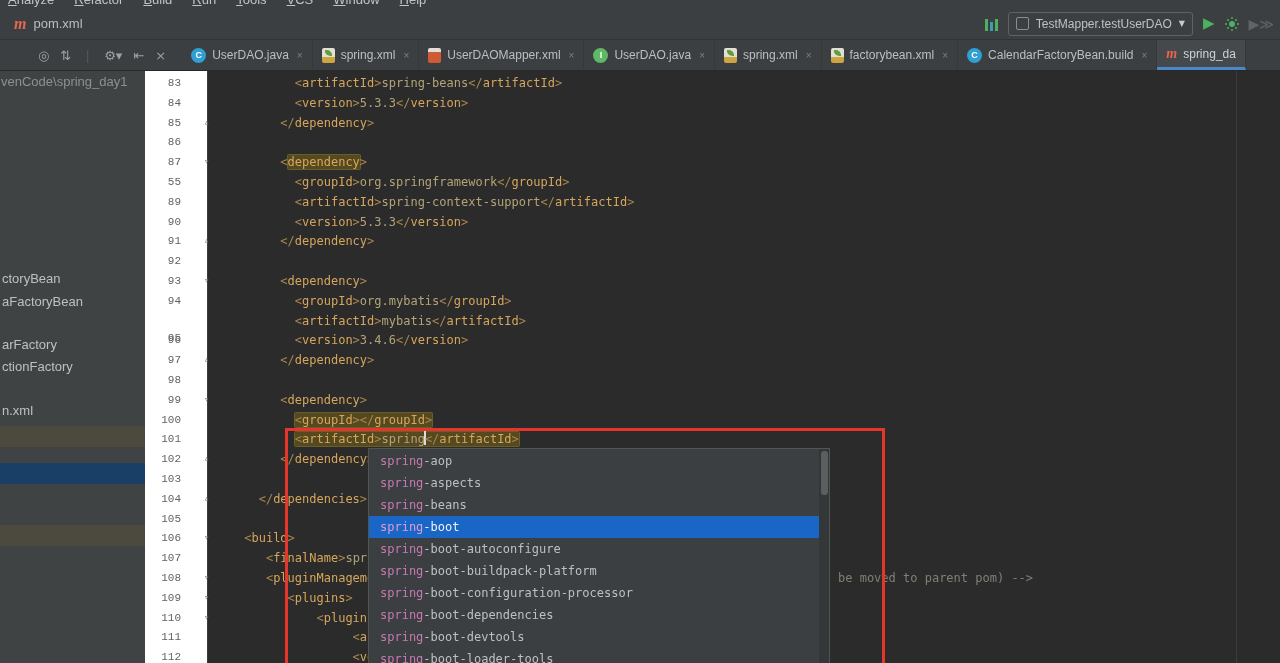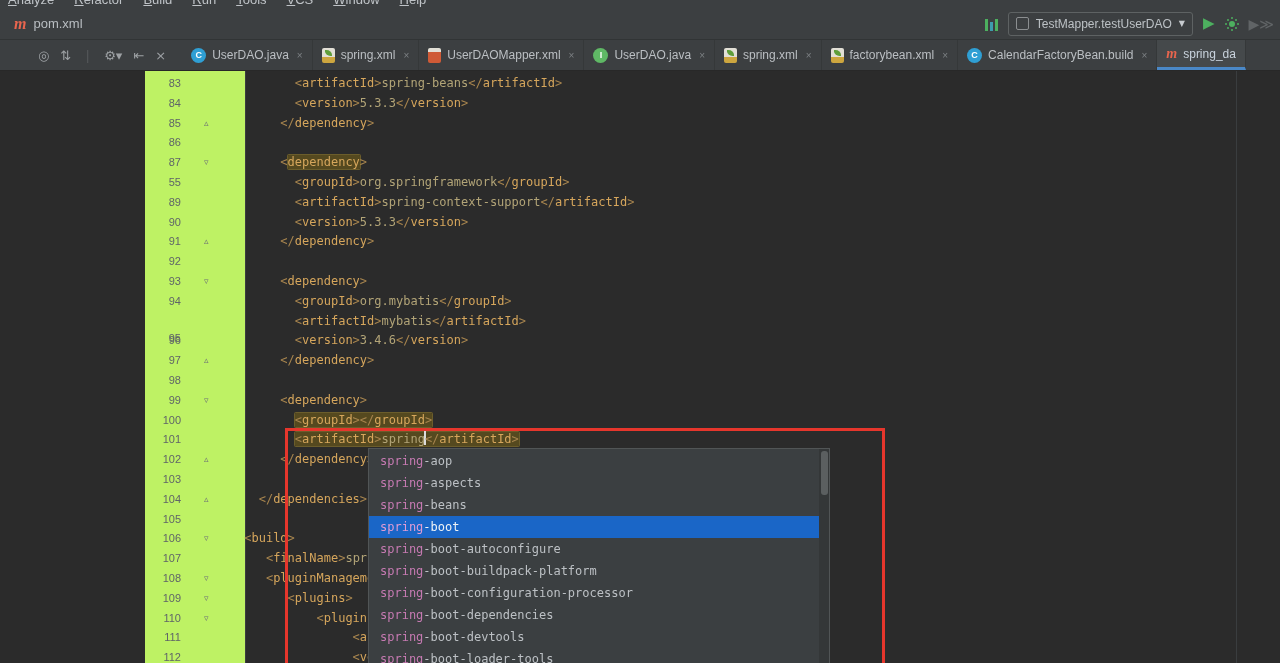--- a/index.html
+++ b/index.html
@@ -62,23 +62,23 @@
 
   
   .main{position:absolute;left:0;top:71px;width:1280px;height:592px;}
   .sidebar{position:absolute;left:0;top:0;width:145px;height:100%;background:#404344;overflow:hidden;}
   .sb-path{position:absolute;left:1px;top:3px;font-size:13px;color:#8d9093;white-space:nowrap;}
   .sb-item{position:absolute;left:2px;font-size:13px;color:#bdc0c3;white-space:nowrap;}
   .sb-hl{position:absolute;left:0;width:145px;}
   .sb-hl.tan{background:#4c4a3e;}
   .sb-hl.blue{background:#1a3f66;}
 
-  .gutter{position:absolute;left:145px;top:0;width:101px;height:100%;background:#bef264;
+  .gutter{position:absolute;left:145px;top:0;width:63px;height:100%;background:#ffffff;
           border-right:1px solid #3a3d3f;box-sizing:border-box;
-          font-family:Liberation Sans, sans-serif;font-size:11px;color:#5f6468;}
+          font-family:Liberation Mono, monospace;font-size:11px;color:#5f6468;}
   .g-row{position:absolute;left:0;width:100%;height:19.8px;}
   .g-num{position:absolute;left:8px;top:0;width:28px;text-align:right;line-height:19.8px;}
   .g-fold{position:absolute;left:59px;top:0;line-height:19.8px;color:#6e7275;font-size:9px;}
 
   .editor{position:absolute;left:230px;top:0;right:0;height:100%;
           font-family:"DejaVu Sans Mono",monospace;font-size:12px;line-height:19.8px;}
   .margin-guide{position:absolute;left:1006px;top:0;bottom:0;width:1px;background:#3a3d3f;}
   .code-line{position:absolute;left:7px;right:0;height:19.8px;white-space:pre;}
   .tk-b{color:#a8854e;}
   .tk-t{color:#d6a65c;}
@@ -190,20 +190,35 @@
           <span class="tab-close">×</span>
         </div>
         <div class="tab active">
           <span class="ic maven">m</span>
           <span class="tab-label">spring_da</span>
         </div>
       </div>
   </div>
 
   <div class="main">
+    <div class="sidebar">
+      <div>
+          <div class="sb-hl tan" style="top: 355px; height: 21px;"></div>
+          <div class="sb-hl blue" style="top: 392px; height: 21px;"></div>
+          <div class="sb-hl tan" style="top: 454px; height: 21px;"></div>
+        </div>
+      <div class="sb-path">venCode\spring_day1</div>
+      <div>
+          <div class="sb-item" style="top: 200px;">ctoryBean</div>
+          <div class="sb-item" style="top: 223px;">aFactoryBean</div>
+          <div class="sb-item" style="top: 266px;">arFactory</div>
+          <div class="sb-item" style="top: 288px;">ctionFactory</div>
+          <div class="sb-item" style="top: 332px;">n.xml</div>
+        </div>
+    </div>
 
     <div class="gutter">
         <div class="g-row" style="top: 3px;">
           <span class="g-num">83</span>
         </div>
         <div class="g-row" style="top: 22.8px;">
           <span class="g-num">84</span>
         </div>
         <div class="g-row" style="top: 42.6px;">
           <span class="g-num">85</span>
@@ -324,21 +339,21 @@
           <div class="code-line" style="top: 300px;"></div>
           <div class="code-line" style="top: 319.8px;"><span>      </span><span class="tk-b">&lt;</span><span class="tk-t">dependency</span><span class="tk-b">&gt;</span></div>
           <div class="code-line" style="top: 339.6px;"><span>        </span><span class="hlbox"><span class="tk-b">&lt;</span><span class="tk-t">groupId</span><span class="tk-b">&gt;</span><span class="tk-b">&lt;/</span><span class="tk-t">groupId</span><span class="tk-b">&gt;</span></span></div>
           <div class="code-line" style="top: 359.4px;"><span>        </span><span class="hlbox"><span class="tk-b">&lt;</span><span class="tk-t">artifactId</span><span class="tk-b">&gt;</span><span class="tk-c">spring</span><span class="caret"></span><span class="tk-b">&lt;/</span><span class="tk-t">artifactId</span><span class="tk-b">&gt;</span></span></div>
           <div class="code-line" style="top: 379.2px;"><span>      </span><span class="tk-b">&lt;/</span><span class="tk-t">dependency</span><span class="tk-b">&gt;</span></div>
           <div class="code-line" style="top: 399px;"></div>
           <div class="code-line" style="top: 418.8px;"><span>   </span><span class="tk-b">&lt;/</span><span class="tk-t">dependencies</span><span class="tk-b">&gt;</span></div>
           <div class="code-line" style="top: 438.6px;"></div>
           <div class="code-line" style="top: 458.4px;"><span> </span><span class="tk-b">&lt;</span><span class="tk-t">build</span><span class="tk-b">&gt;</span></div>
           <div class="code-line" style="top: 478.2px;"><span>    </span><span class="tk-b">&lt;</span><span class="tk-t">finalName</span><span class="tk-b">&gt;</span><span class="tk-c">spri</span></div>
-          <div class="code-line" style="top: 498px;"><span>    </span><span class="tk-b">&lt;</span><span class="tk-t">pluginManageme</span></div>
+          <div class="code-line" style="top: 498px;"><span>    </span><span class="tk-b">&lt;</span><span class="tk-t">pluginManageme</span><span class="tk-m abs-comment" style="left: 601px;">be moved to parent pom) --&gt;</span></div>
           <div class="code-line" style="top: 517.8px;"><span>       </span><span class="tk-b">&lt;</span><span class="tk-t">plugins</span><span class="tk-b">&gt;</span></div>
           <div class="code-line" style="top: 537.6px;"><span>           </span><span class="tk-b">&lt;</span><span class="tk-t">plugin</span></div>
           <div class="code-line" style="top: 557.4px;"><span>                </span><span class="tk-b">&lt;</span><span class="tk-t">ar</span></div>
           <div class="code-line" style="top: 577.2px;"><span>                </span><span class="tk-b">&lt;</span><span class="tk-t">ve</span></div>
         </div>
     </div>
   </div>
 
   <div class="popup">
     <div class="p-list">

